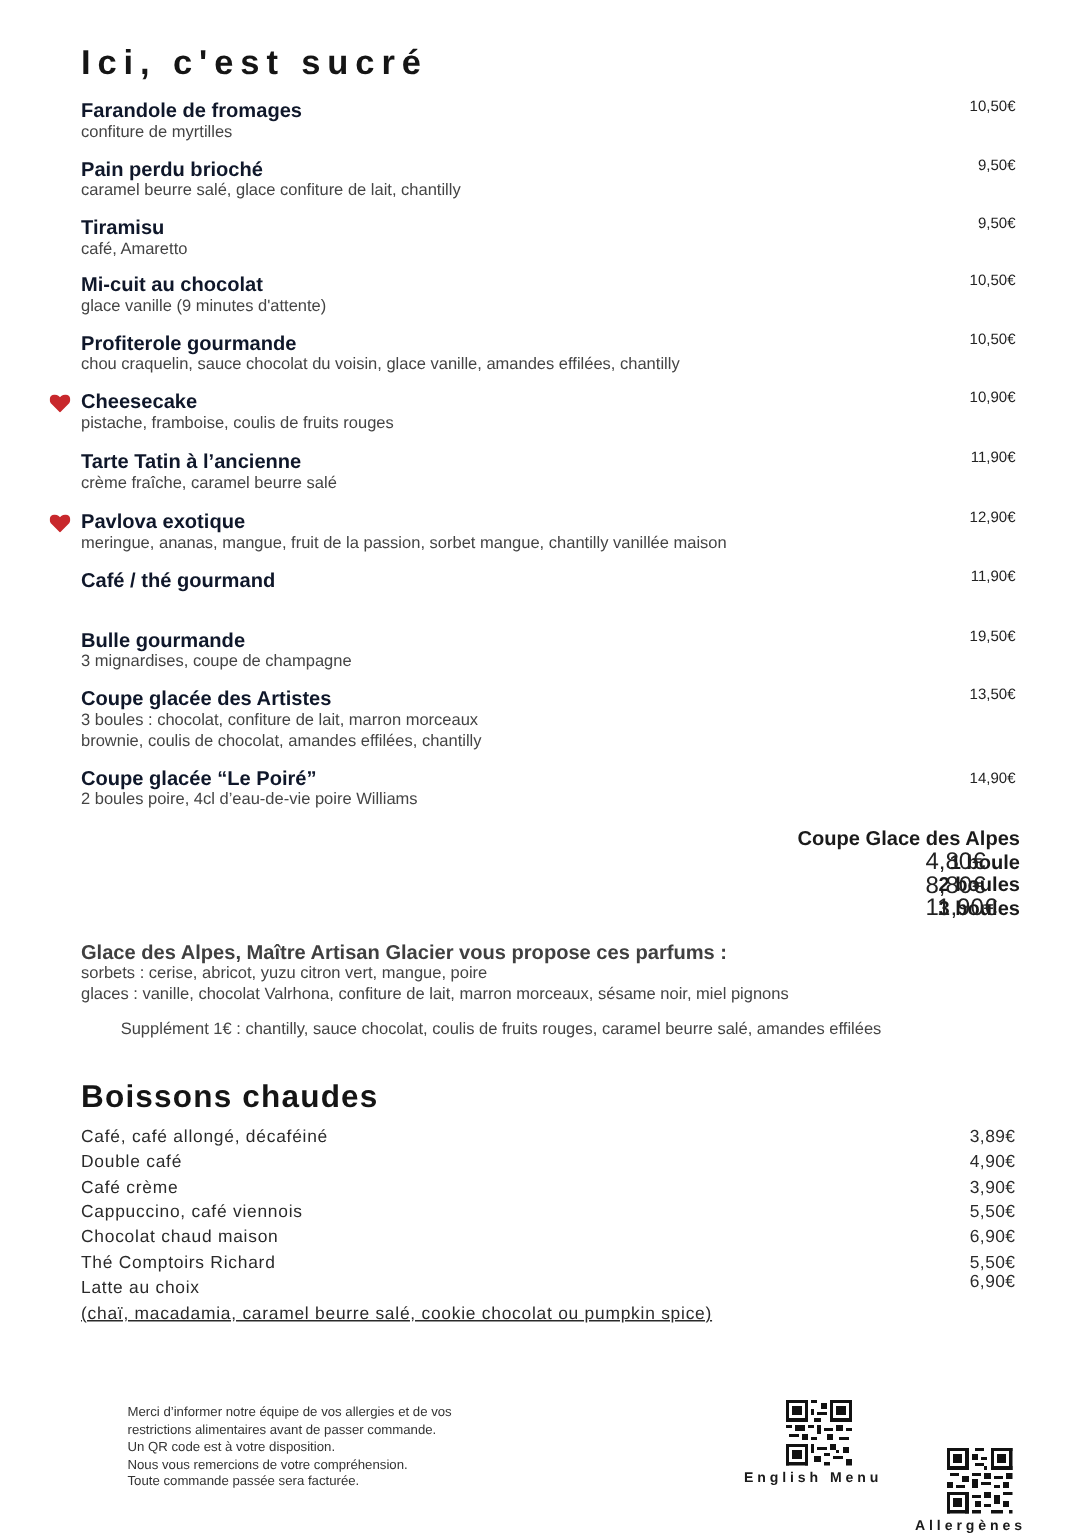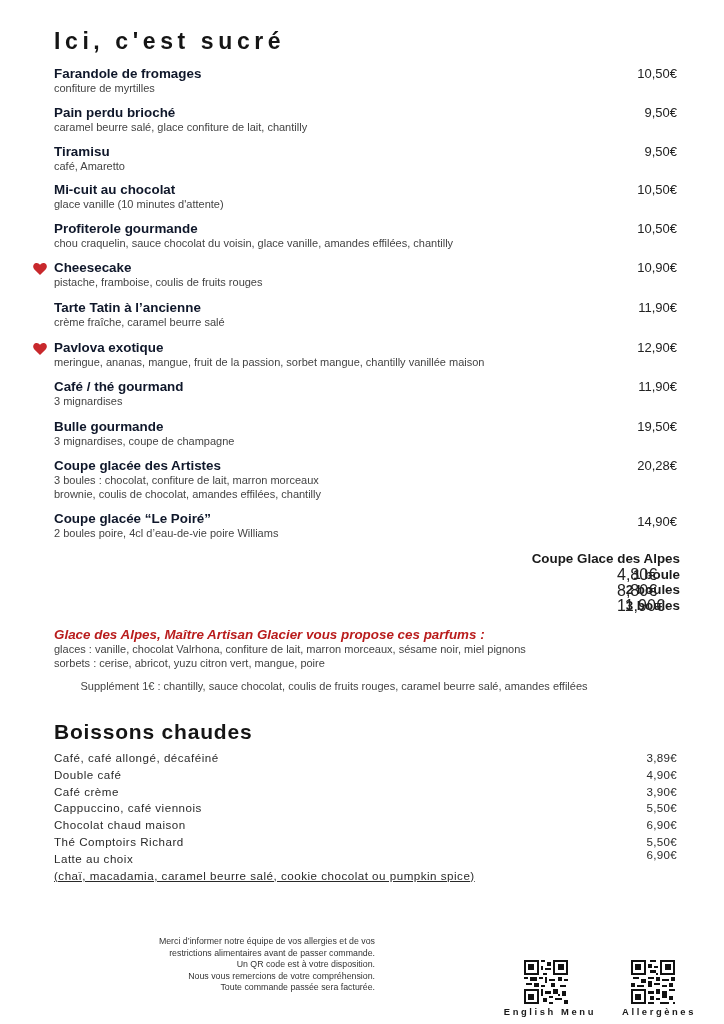--- a/index.html
+++ b/index.html
@@ -19,49 +19,49 @@
     color: #151515;
   }
   .title-sweet { top: 28px; font-size: 23px; letter-spacing: 4.6px; }
   .title-hot { top: 720px; font-size: 21px; letter-spacing: 0.8px; }
 
   .item { position: absolute; left: 54px; width: 626px; }
   .item-name { font-size: 13.4px; font-weight: bold; color: #0f172a; line-height: 16px; }
   .item-desc { font-size: 11px; color: #444; line-height: 13.5px; }
   .item-price {
     position: absolute; right: 3px; top: 0;
-    font-size: 13px; color: #222; text-align: right; width: 60px;
+    font-size: 10px; color: #222; text-align: right; width: 60px;
   }
   .heart {
     position: absolute; left: -21px; top: 3px; width: 14px; height: 12px;
   }
 
   .sub-lines { font-size: 13.4px; font-weight: bold; color: #1a1a1a; line-height: 15.5px; text-align: right; }
   .sub-prices {
     position: absolute; right: 3px; top: 16px; width: 60px; text-align: left;
     font-size: 16px; color: #222; line-height: 15.5px;
   }
 
   .flavors { position: absolute; left: 54px; top: 627px; width: 630px; }
-  .flavors-title { font-size: 13.4px; font-weight: bold; color: #b91c1c; line-height: 16px; font-style: italic; }
+  .flavors-title { font-size: 13.4px; font-weight: bold; color: #404040; line-height: 16px; }
   .flavors-line { font-size: 11px; color: #444; line-height: 13.5px; }
   .supplement { position: absolute; left: 54px; top: 680px; width: 560px; font-size: 11px; color: #444; line-height: 13.5px; text-align: center; }
 
   .drinks { position: absolute; left: 54px; top: 750px; width: 626px; }
   .drink-row { position: relative; height: 16.8px; font-size: 11.6px; color: #2a2a2a; letter-spacing: 0.5px; line-height: 16.8px; }
   .drink-price { position: absolute; right: 3px; top: 0; letter-spacing: 0.3px; }
   .drink-note { font-size: 11.6px; color: #2a2a2a; letter-spacing: 0.5px; line-height: 16.8px; text-decoration: underline; }
 
   .notice {
     position: absolute; left: 85px; top: 936px; width: 290px;
-    text-align: right; font-size: 8.8px; color: #333; line-height: 11.6px;
-  }
-  .qr-block { position: absolute; top: 960px; text-align: right; }
+    text-align: left; font-size: 8.8px; color: #333; line-height: 11.6px;
+  }
+  .qr-block { position: absolute; top: 933px; text-align: left; }
   .qr-block.en { left: 496px; width: 100px; }
-  .qr-block.al { left: 610px; width: 86px; }
+  .qr-block.al { left: 610px; width: 86px; margin-top: 32px; }
   .qr { width: 44px; height: 44px; margin: 0 auto; display: block; }
   .qr-label { font-size: 9.4px; font-weight: bold; letter-spacing: 2.6px; color: #1a1a1a; margin-top: 2px; white-space: nowrap; }
 </style>
 </head>
 <body>
 
 <div class="page">
 
   <div class="section-title title-sweet">Ici, c'est sucré</div>
 
@@ -78,21 +78,21 @@
   </div>
 
   <div class="item" style="top:144px">
     <div class="item-name">Tiramisu</div>
     <div class="item-desc">café, Amaretto</div>
     <div class="item-price">9,50€</div>
   </div>
 
   <div class="item" style="top:182px">
     <div class="item-name">Mi-cuit au chocolat</div>
-    <div class="item-desc">glace vanille (10 minutes d'attente)</div>
+    <div class="item-desc">glace vanille (9 minutes d'attente)</div>
     <div class="item-price">10,50€</div>
   </div>
 
   <div class="item" style="top:221px">
     <div class="item-name">Profiterole gourmande</div>
     <div class="item-desc">chou craquelin, sauce chocolat du voisin, glace vanille, amandes effilées, chantilly</div>
     <div class="item-price">10,50€</div>
   </div>
 
   <div class="item" style="top:260px">
@@ -114,35 +114,34 @@
     <svg class="heart" viewBox="0 0 24 21">
       <path d="M12 21 L2.2 11.2 C-0.7 8.3 -0.7 3.6 2.2 1.2 C4.9 -1 9 -0.3 12 3.2 C15 -0.3 19.1 -1 21.8 1.2 C24.7 3.6 24.7 8.3 21.8 11.2 Z" fill="#c8282c"></path>
     </svg>
     <div class="item-name">Pavlova exotique</div>
     <div class="item-desc">meringue, ananas, mangue, fruit de la passion, sorbet mangue, chantilly vanillée maison</div>
     <div class="item-price">12,90€</div>
   </div>
 
   <div class="item" style="top:379px">
     <div class="item-name">Café / thé gourmand</div>
-    <div class="item-desc">3 mignardises</div>
     <div class="item-price">11,90€</div>
   </div>
 
   <div class="item" style="top:419px">
     <div class="item-name">Bulle gourmande</div>
     <div class="item-desc">3 mignardises, coupe de champagne</div>
     <div class="item-price">19,50€</div>
   </div>
 
   <div class="item" style="top:458px">
     <div class="item-name">Coupe glacée des Artistes</div>
     <div class="item-desc">3 boules : chocolat, confiture de lait, marron morceaux</div>
     <div class="item-desc">brownie, coulis de chocolat, amandes effilées, chantilly</div>
-    <div class="item-price">20,28€</div>
+    <div class="item-price">13,50€</div>
   </div>
 
   <div class="item" style="top:511px">
     <div class="item-name">Coupe glacée “Le Poiré”</div>
     <div class="item-desc">2 boules poire, 4cl d’eau-de-vie poire Williams</div>
     <div class="item-price" style="top:3px">14,90€</div>
   </div>
 
   <div class="item" style="top:551px">
     <div class="sub-lines">
@@ -153,22 +152,22 @@
     </div>
     <div class="sub-prices">
       <div>4,80€</div>
       <div>8,80€</div>
       <div>11,90€</div>
     </div>
   </div>
 
   <div class="flavors">
     <div class="flavors-title">Glace des Alpes, Maître Artisan Glacier vous propose ces parfums :</div>
+    <div class="flavors-line">sorbets : cerise, abricot, yuzu citron vert, mangue, poire</div>
     <div class="flavors-line">glaces : vanille, chocolat Valrhona, confiture de lait, marron morceaux, sésame noir, miel pignons</div>
-    <div class="flavors-line">sorbets : cerise, abricot, yuzu citron vert, mangue, poire</div>
   </div>
 
   <div class="supplement">Supplément 1€ : chantilly, sauce chocolat, coulis de fruits rouges, caramel beurre salé, amandes effilées</div>
 
   <div class="section-title title-hot">Boissons chaudes</div>
 
   <div class="drinks">
     <div class="drink-row">
       <span>Café, café allongé, décaféiné</span>
       <span class="drink-price">3,89€</span>

